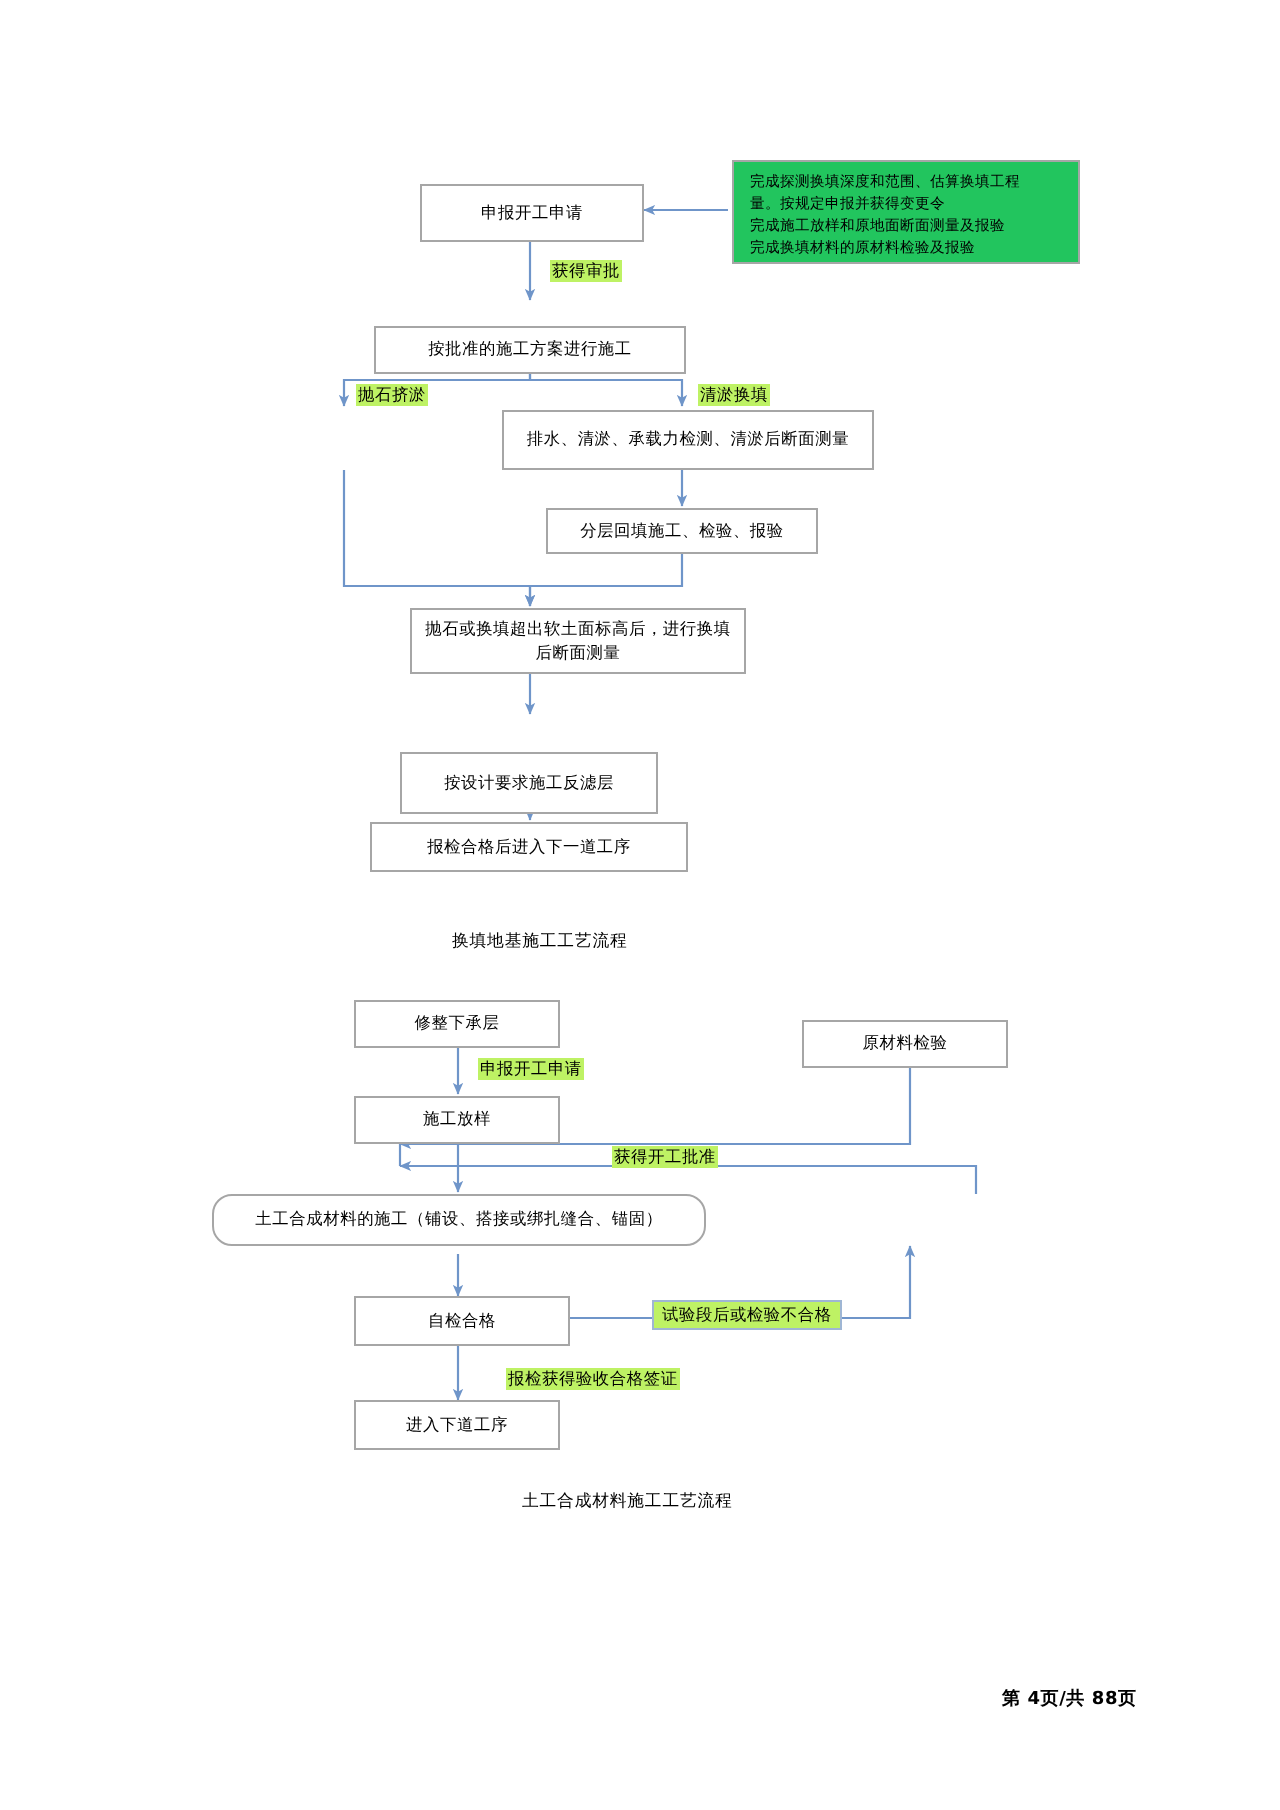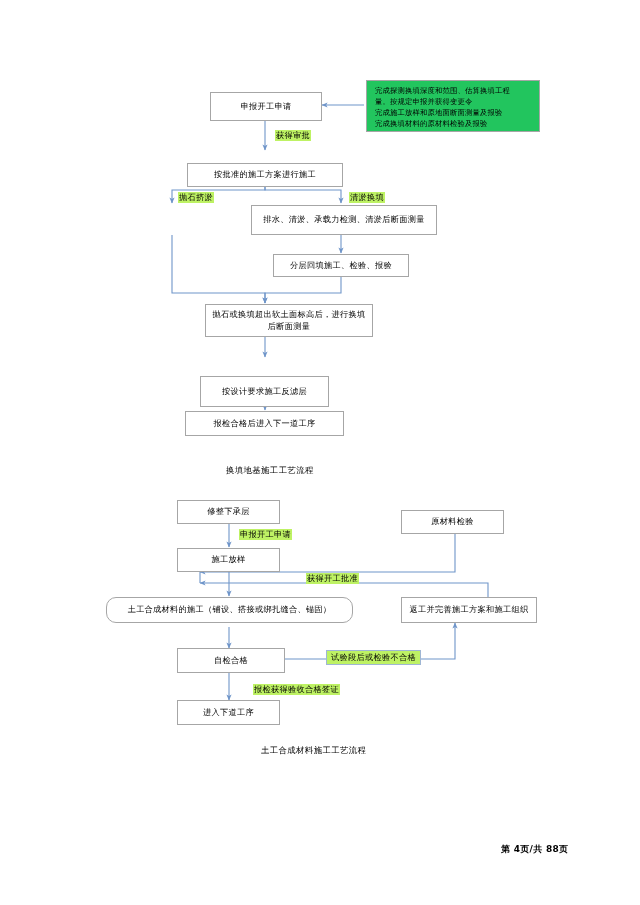--- a/index.html
+++ b/index.html
@@ -176,21 +176,20 @@
   <div class="node" style="left:401px; top:510px; width:103px; height:24px;">原材料检验</div>
 
   <div class="edge-label" style="left:239px; top:529px;">申报开工申请</div>
 
   <div class="node" style="left:177px; top:548px; width:103px; height:24px;">施工放样</div>
 
   <div class="edge-label" style="left:306px; top:573px;">获得开工批准</div>
 
   <div class="node" style="left:106px; top:597px; width:247px; height:26px;border-radius:10px;">土工合成材料的施工（铺设、搭接或绑扎缝合、锚固）</div>
 
-  <div class="node" style="left:401px; top:597px; width:136px; height:26px;">返工并完善施工方案和施工组织</div>
 
   <div class="node" style="left:177px; top:648px; width:108px; height:25px;">自检合格</div>
 
   <div class="edge-label boxed" style="left:326px; top:650px;">试验段后或检验不合格</div>
 
   <div class="edge-label" style="left:253px; top:684px;">报检获得验收合格签证</div>
 
   <div class="node" style="left:177px; top:700px; width:103px; height:25px;">进入下道工序</div>
 
   <div class="caption" style="left:261px; top:745px;">土工合成材料施工工艺流程</div>

